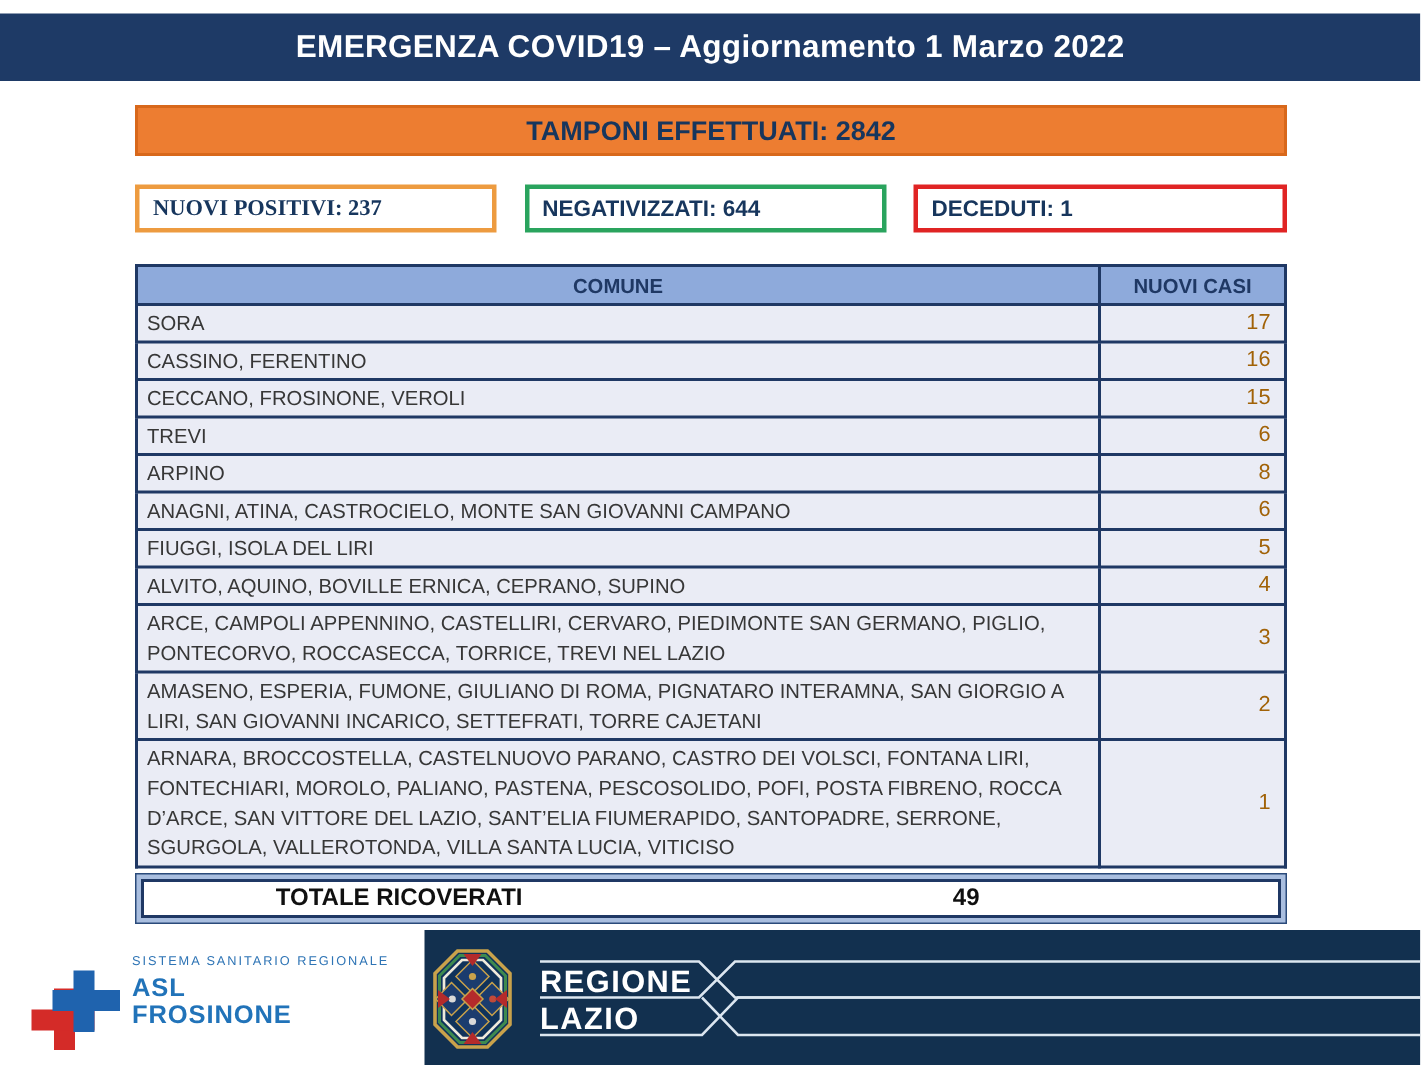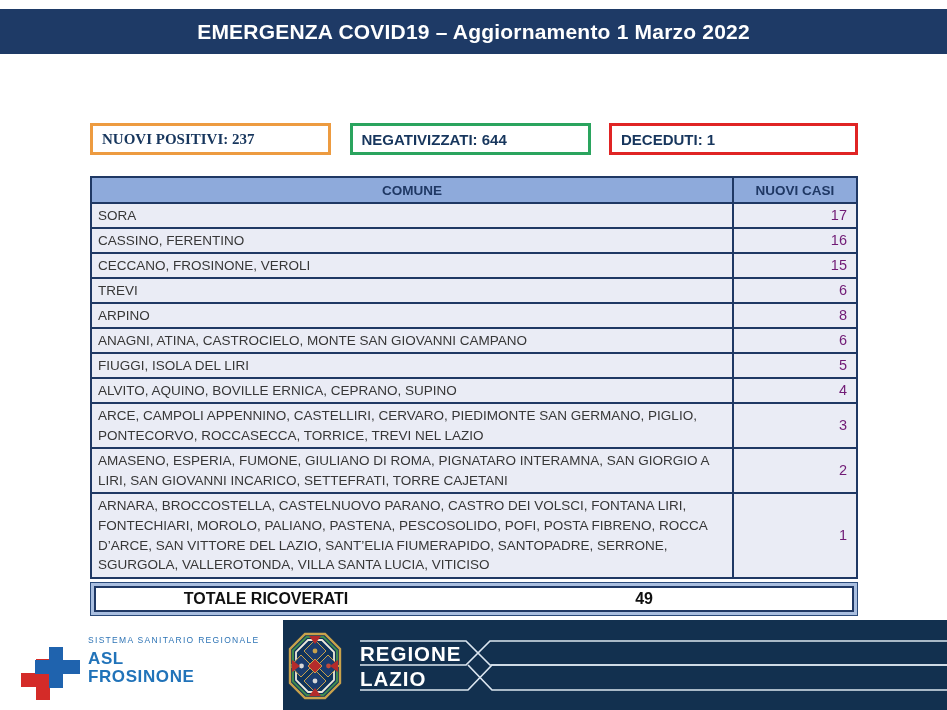--- a/index.html
+++ b/index.html
@@ -41,21 +41,21 @@
   table.cases th {
     background:#8EAADB; color:#1F3864; font-size:13.5px; font-weight:bold;
     text-align:center; height:26px; padding:2px 4px;
   }
   table.cases col.c-num { width:124px; }
   table.cases td {
     background:#EAECF5; color:#373737; font-size:13.5px;
     padding:2px 6px; line-height:1.45; vertical-align:middle;
   }
   table.cases tr.single td { height:25px; padding-top:1px; padding-bottom:1px; }
-  table.cases td.num { text-align:right; padding-right:9px; font-size:14.5px; color:#701a75; }
+  table.cases td.num { text-align:right; padding-right:9px; font-size:14.5px; color:#a16207; }
 
   .totale {
     position:absolute; top:582px; left:90px; width:768px; height:34px;
     box-sizing:border-box; border:1px solid #2A4A7A; background:#A9BEDF; padding:3px;
   }
   .totale-inner {
     box-sizing:border-box; height:100%; border:2px solid #1F3864; background:#fff;
     display:grid; grid-template-columns:45% 55%; align-items:center;
     font-weight:bold; font-size:16px; color:#101010;
   }
@@ -79,20 +79,23 @@
 </style>
 </head>
 <body>
 
 <div class="page">
 
   <div class="topbar">
     <div class="title">EMERGENZA COVID19 – Aggiornamento 1 Marzo 2022</div>
   </div>
 
+  <div class="banner">
+    <div class="label">TAMPONI EFFETTUATI: 2842</div>
+  </div>
 
   <div class="stats">
     <div class="stat s1" style="border-color: rgb(237, 155, 64);">
       <span>NUOVI POSITIVI: 237</span>
     </div>
     <div class="stat s2" style="border-color: rgb(42, 164, 94);">
       <span>NEGATIVIZZATI: 644</span>
     </div>
     <div class="stat s3" style="border-color: rgb(224, 36, 36);">
       <span>DECEDUTI: 1</span>

